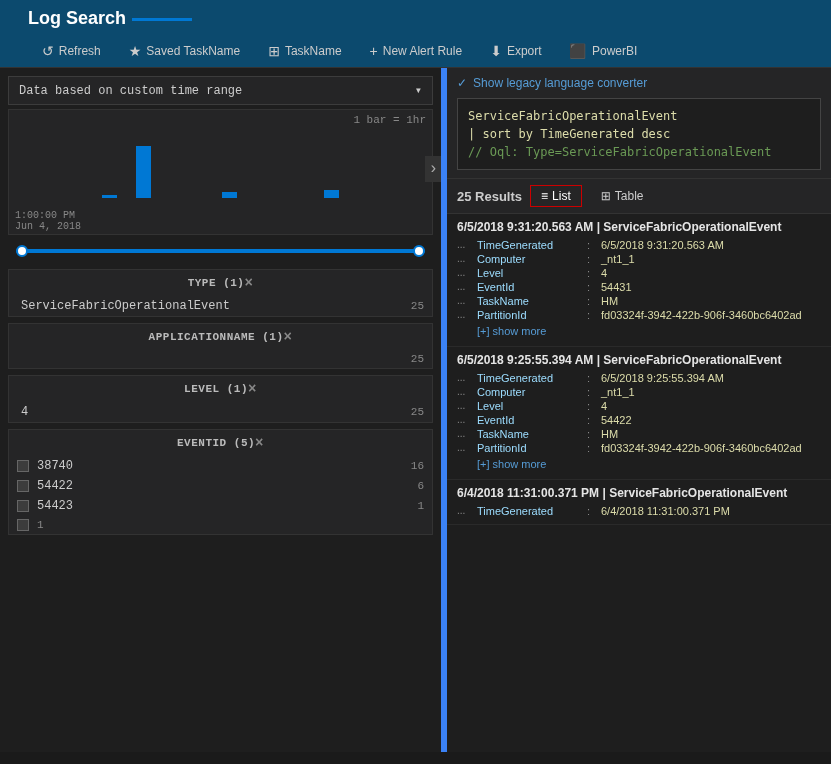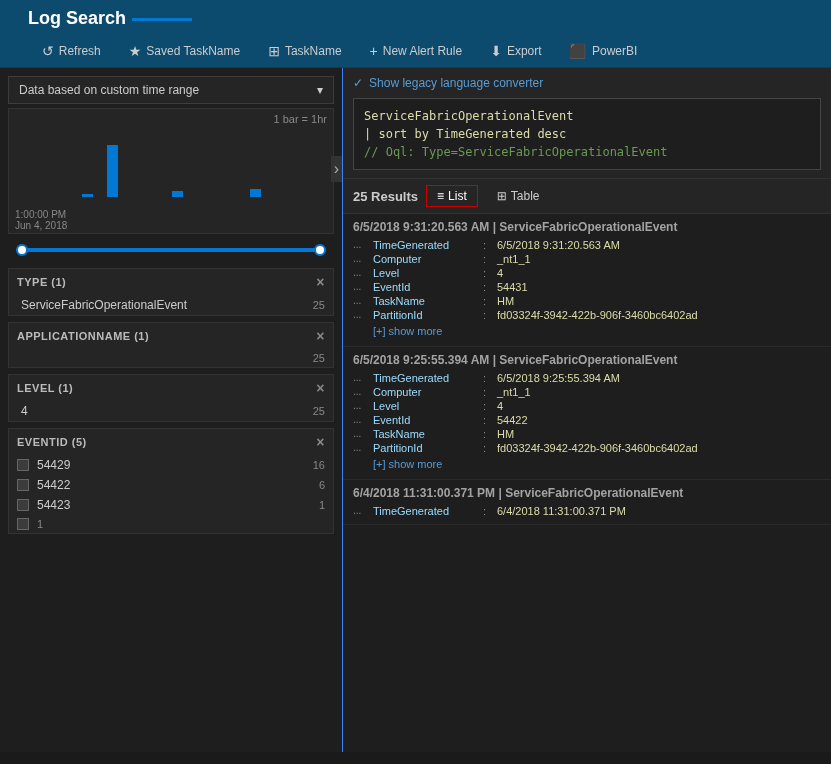--- a/index.html
+++ b/index.html
@@ -52,25 +52,26 @@
       transition: background 0.15s;
     }
     .toolbar-btn .icon { font-size: 14px; }
     
     .main-layout {
       display: flex;
       height: calc(764px - 80px);
     }
     
     .left-panel {
-      width: 343px;
+      width: 447px;
       background: #1e1e1e;
-      border-right: 1px solid #3b82f6;
+      border-right: 6px solid #3b82f6;
       overflow-y: auto;
       flex-shrink: 0;
+      font-family: Liberation Mono, monospace;
     }
     .time-range-bar {
       display: flex;
       align-items: center;
       justify-content: space-between;
       padding: 6px 10px;
       background: #252526;
       border: 1px solid #3c3c3c;
       margin: 8px 8px 4px 8px;
       cursor: pointer;
@@ -130,21 +131,21 @@
     .slider-thumb.left { left: 0; }
     .slider-thumb.right { right: 0; }
     
     .filter-section {
       margin: 6px 8px;
       border: 1px solid #333;
       background: #252526;
     }
     .filter-header {
       display: flex;
-      justify-content: space-between;
+      justify-content: center;
       align-items: center;
       padding: 5px 8px;
       font-size: 11px;
       font-weight: 600;
       color: #bbb;
       text-transform: uppercase;
       letter-spacing: 0.5px;
     }
     .filter-close {
       color: #888;
@@ -241,21 +242,21 @@
     .results-list {
       flex: 1;
       overflow-y: auto;
       padding: 0;
     }
     .result-entry {
       border-bottom: 1px solid #2a2a2a;
       padding: 6px 10px;
     }
     .result-entry-header {
-      color: #a3a3a3;
+      color: #e5e5e5;
       font-size: 12px;
       font-weight: 600;
       margin-bottom: 4px;
       cursor: pointer;
     }
     .result-field {
       display: flex;
       align-items: flex-start;
       padding: 1px 0;
       font-size: 11px;
@@ -428,21 +429,21 @@
       </div>
     </div>
 
     <div class="filter-section">
       <div class="filter-header">
         <span>EVENTID (5)</span>
         <span class="filter-close">×</span>
       </div>
       <div class="filter-item-with-check">
         <div class="check-box"></div>
-        <span class="filter-item-label">54429</span>
+        <span class="filter-item-label">38740</span>
         <span class="filter-item-count">16</span>
       </div>
       <div class="filter-item-with-check">
         <div class="check-box"></div>
         <span class="filter-item-label">54422</span>
         <span class="filter-item-count">6</span>
       </div>
       <div class="filter-item-with-check">
         <div class="check-box"></div>
         <span class="filter-item-label">54423</span>

